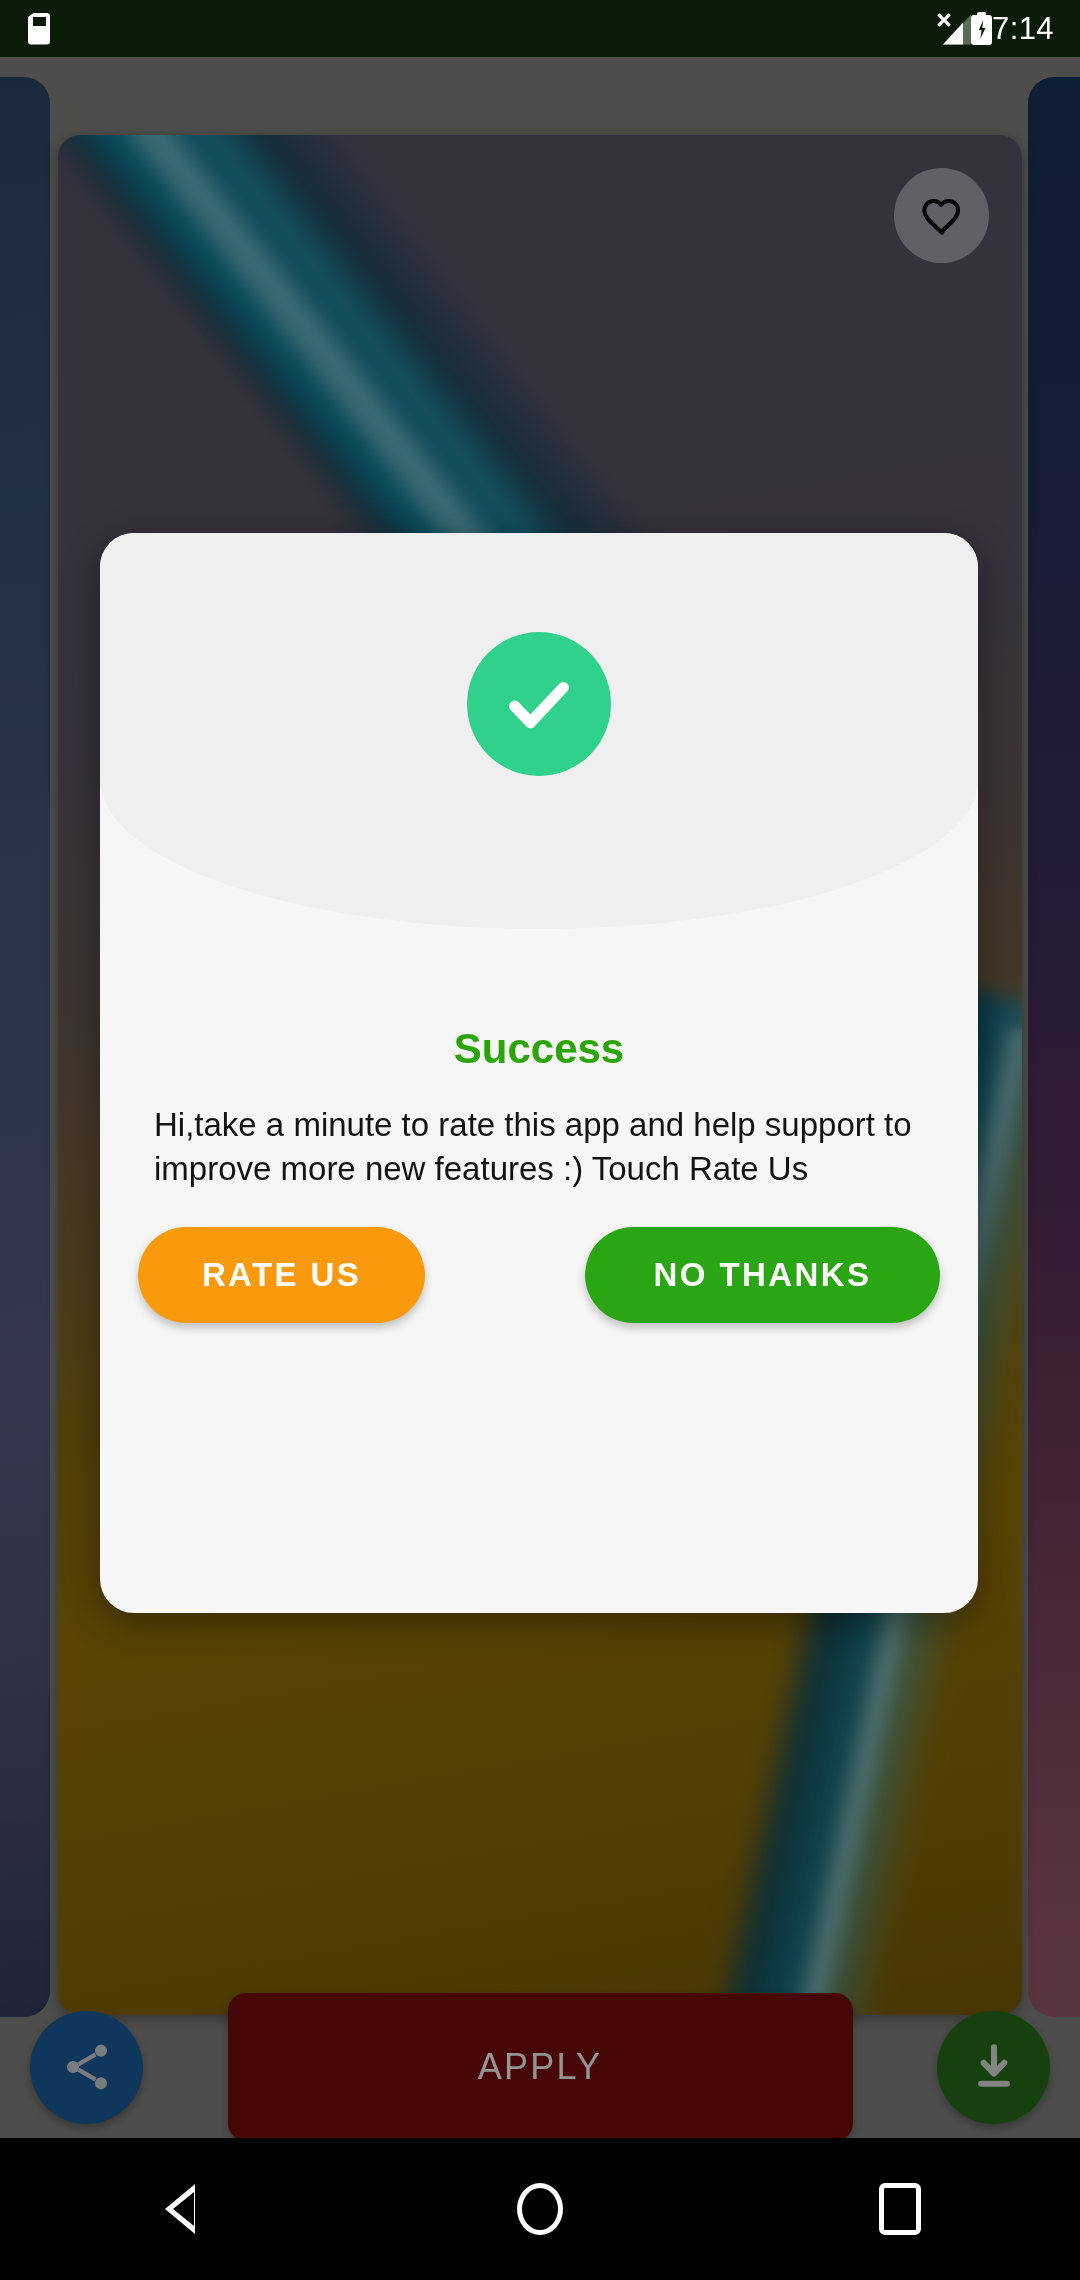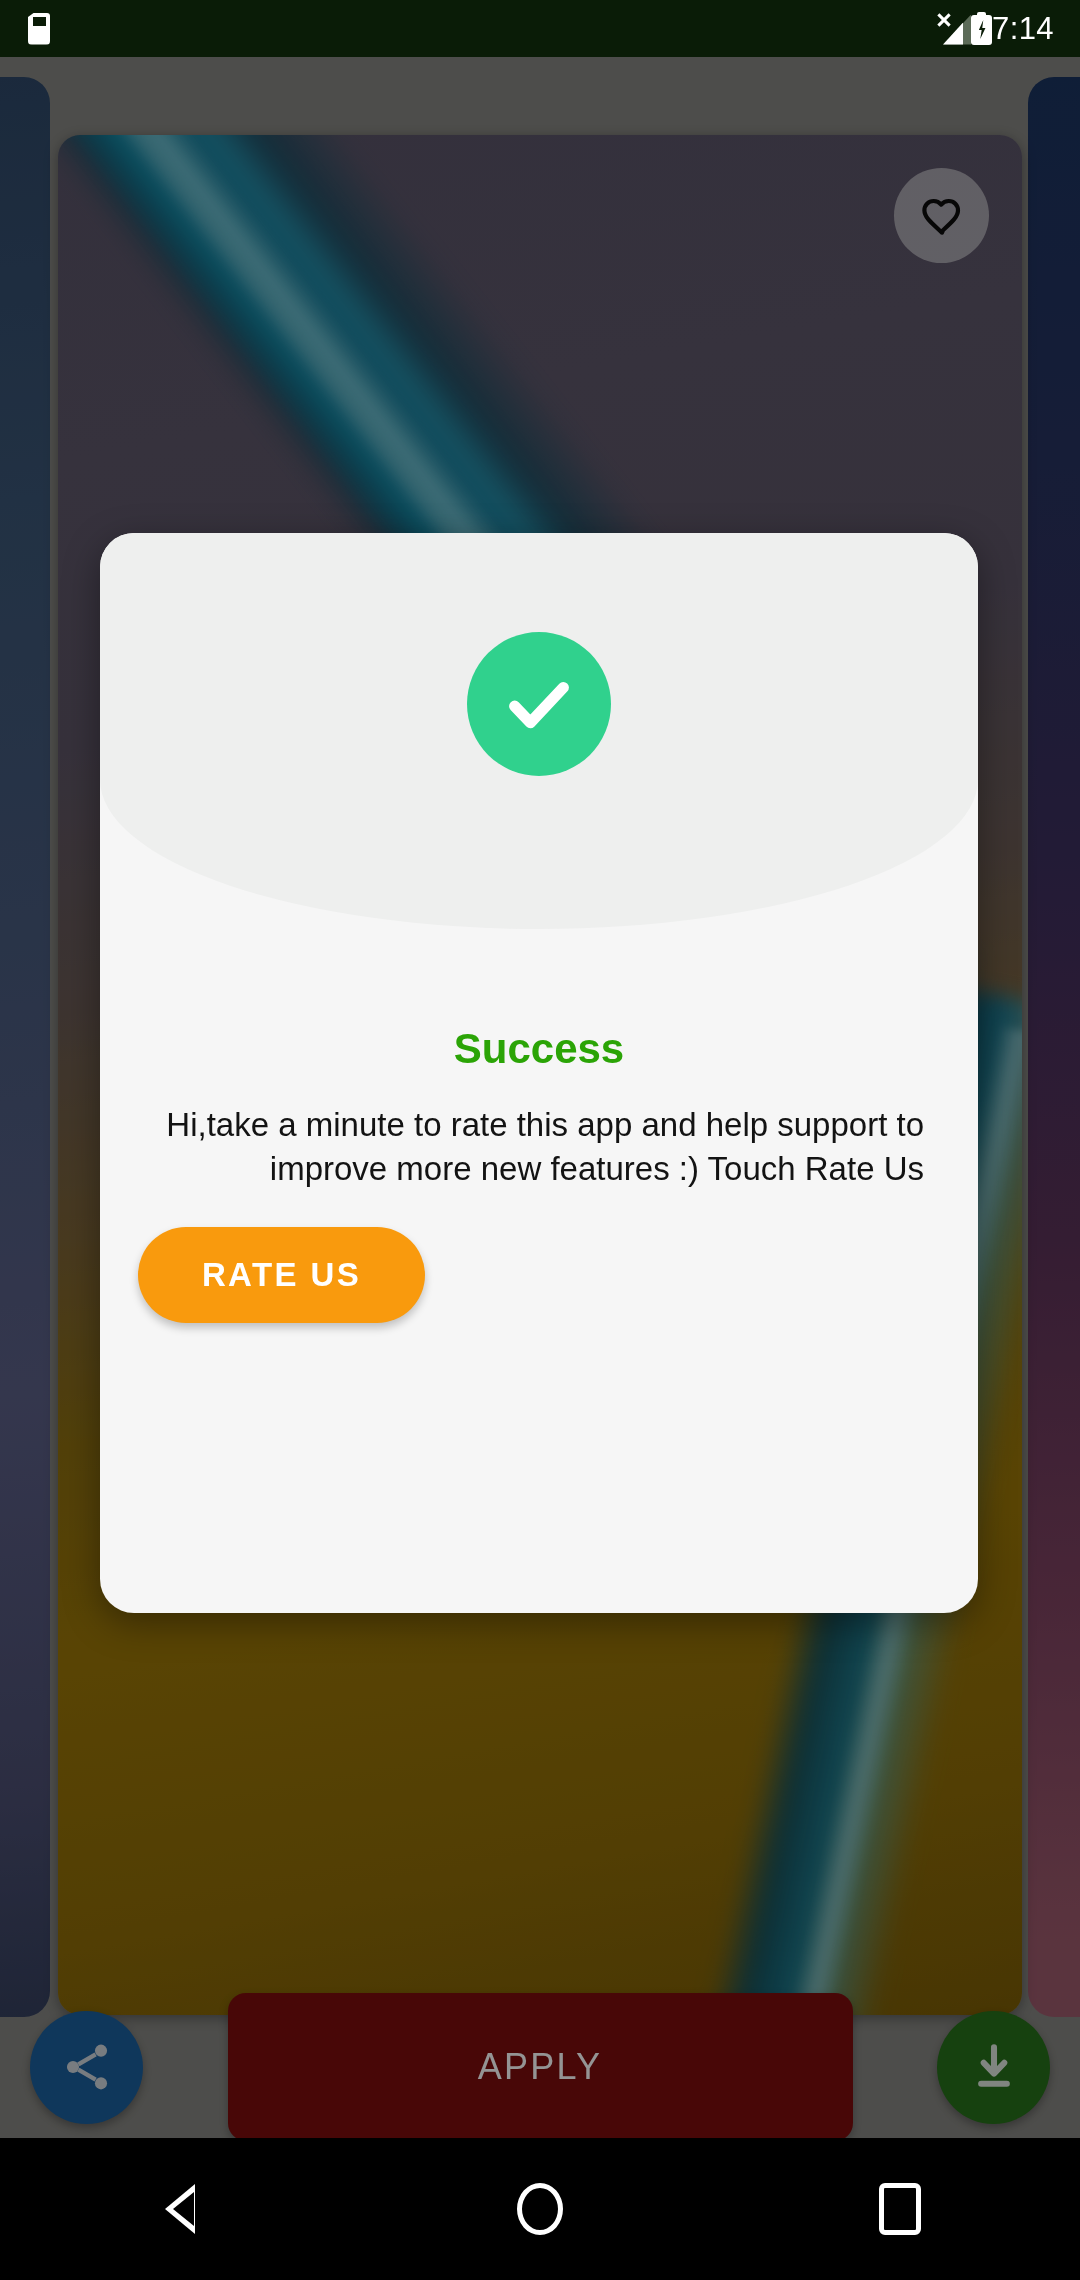--- a/index.html
+++ b/index.html
@@ -189,21 +189,21 @@
 
   .dlg-title {
     margin-top:96px; text-align:center;
     color:#2ba406; font-size:42px; font-weight:bold;
   }
   .dlg-msg {
     margin-top:40px; padding:0 44px; text-align:center;
     color:#131313; font-size:33px; line-height:1.22;
   }
   .dlg-sub {
-    margin-top:30px; padding:0 54px; text-align:right;
+    margin-top:30px; padding:0 54px; text-align:left;
     color:#131313; font-size:33px; line-height:1.32;
   }
   .dlg-actions {
     margin-top:37px;
     display:flex; align-items:center; justify-content:space-between;
     padding:0 38px;
     text-align:right;
   }
   .pill {
     height:96px; border-radius:48px;
@@ -309,20 +309,21 @@
           <path d="M5.2 12.6l4.4 4.6L18.8 7.4" fill="none" stroke="#ffffff" stroke-width="3.1" stroke-linecap="round" stroke-linejoin="round"></path>
         </svg>
       </div>
     </div>
 
     <div class="dlg-title">Success</div>
     <div class="dlg-sub">Hi,take a minute to rate this app and help support to improve more new features :) Touch Rate Us</div>
 
     <div class="dlg-actions">
       <div class="pill pill-rate">RATE US</div>
+      <div class="pill pill-no">NO THANKS</div>
     </div>
   </div>
 
   <div class="navbar">
     <div class="nav-ic">
       <span class="nav-back"></span>
     </div>
     <div class="nav-ic">
       <span class="nav-home"></span>
     </div>

